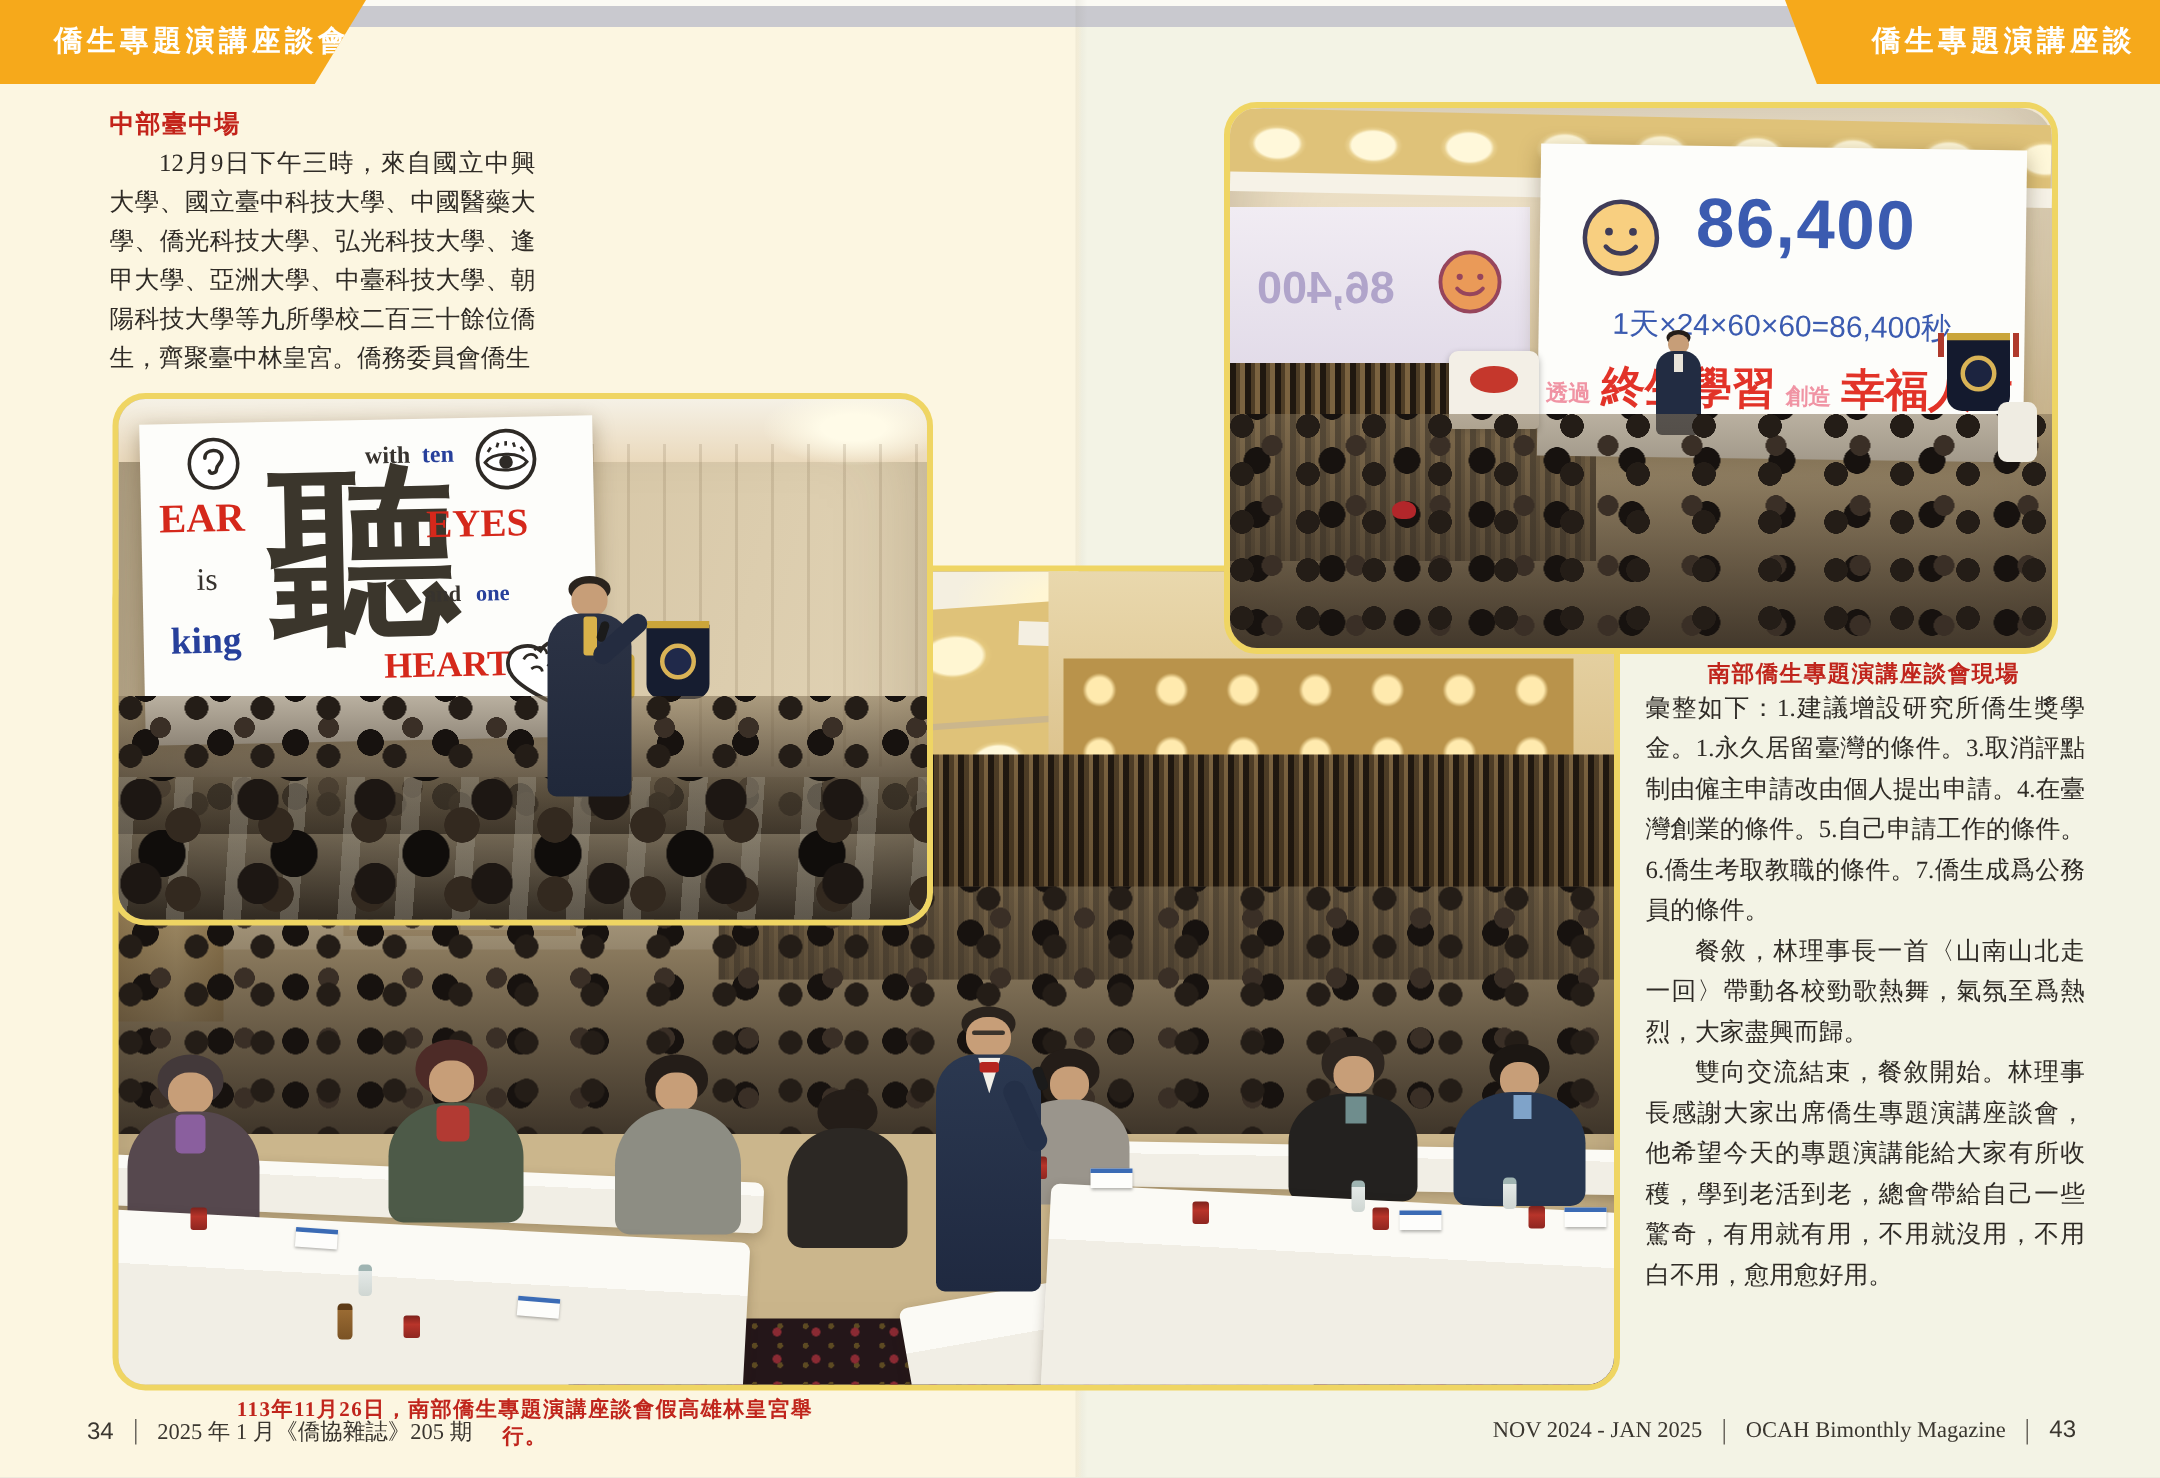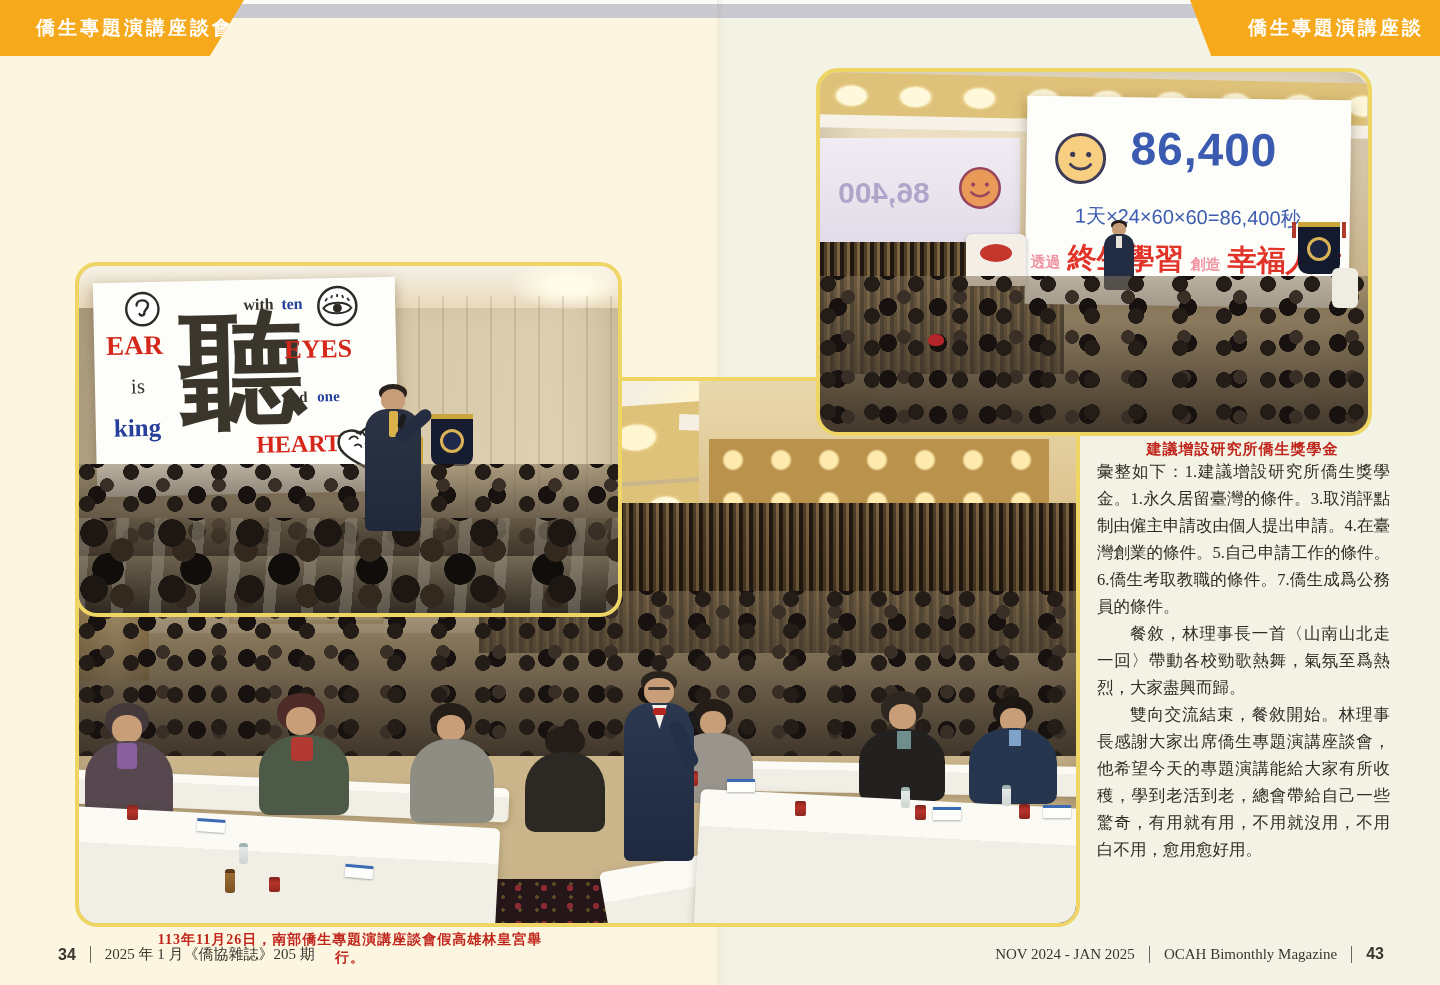--- a/index.html
+++ b/index.html
@@ -21,21 +21,21 @@
   
   .col{position:absolute;text-align:justify;}
   .col p{margin:0;font-size:16.5px;line-height:26px;}
   .col .indent{text-indent:2em;}
   .red-head{color:#c3231a;font-weight:700;font-size:17.5px;line-height:26px;margin:0;text-align:left;letter-spacing:1px;}
   .col3 p{line-height:27px;}
   .photo-cap{color:#c0251c;font-weight:700;text-align:center;letter-spacing:1px;}
   
   .footer{display:flex;align-items:center;font-size:15px;color:#3a362f;}
   .vbar{width:1px;height:17px;background:#6b675f;margin:0 14px;}
-  .pagenum{font-family:"Liberation Sans",sans-serif;font-size:16px;font-weight:700;}
+  .pagenum{font-family:"Liberation Sans",sans-serif;font-size:16px;font-weight:400;}
   
   .photo{position:absolute;border:4px solid #efd563;border-radius:22px;overflow:hidden;background:#cbb68c;}
   .photo .abs{position:absolute;}
   .vignette{left:0;top:0;width:100%;height:100%;box-shadow:inset 0 0 60px rgba(60,40,10,.25);border-radius:inherit;pointer-events:none;}
   
   .crowd{position:absolute;}
   .crowd.fine{background-image:
     radial-gradient(circle 8px at 8px 8px,#241d17 97%,rgba(0,0,0,0)),
     radial-gradient(circle 7px at 7px 7px,#3a2f26 97%,rgba(0,0,0,0)),
     radial-gradient(circle 9px at 9px 9px,#17120f 97%,rgba(0,0,0,0)),
@@ -75,30 +75,32 @@
   <div class="abs gray-band"></div>
   <div class="abs banner banner-left">
     <span>僑生專題演講座談會</span>
   </div>
   <div class="abs banner banner-right">
     <span>僑生專題演講座談會</span>
   </div>
   <div class="abs gutter"></div>
 
   <div class="col" style="left:73px;top:70px;width:284px;">
+    <p class="red-head">中部臺中場</p>
+    <p class="indent">12月9日下午三時，來自國立中興大學、國立臺中科技大學、中國醫藥大學、僑光科技大學、弘光科技大學、逢甲大學、亞洲大學、中臺科技大學、朝陽科技大學等九所學校二百三十餘位僑生，齊聚臺中林皇宮。僑務委員會僑生</p>
   </div>
 
 
   <div class="col col3" style="left:1097px;top:458px;width:293px;">
     <p>彙整如下：1.建議增設研究所僑生獎學金。1.永久居留臺灣的條件。3.取消評點制由僱主申請改由個人提出申請。4.在臺灣創業的條件。5.自己申請工作的條件。6.僑生考取教職的條件。7.僑生成爲公務員的條件。</p>
     <p class="indent">餐敘，林理事長一首〈山南山北走一回〉帶動各校勁歌熱舞，氣氛至爲熱烈，大家盡興而歸。</p>
     <p class="indent">雙向交流結束，餐敘開始。林理事長感謝大家出席僑生專題演講座談會，他希望今天的專題演講能給大家有所收穫，學到老活到老，總會帶給自己一些驚奇，有用就有用，不用就沒用，不用白不用，愈用愈好用。</p>
   </div>
 
-  <div class="abs photo-cap" style="left:1085px;top:440px;width:315px;font-size:15px;">建議增設研究所僑生獎學金</div>
+  <div class="abs photo-cap" style="left:1085px;top:440px;width:315px;font-size:15px;">南部僑生專題演講座談會現場</div>
   <div class="abs photo-cap" style="left:150px;top:931px;width:400px;font-size:14px;">113年11月26日，南部僑生專題演講座談會假高雄林皇宮舉行。</div>
 
   <div class="abs footer" style="left:58px;top:945px;">
     <span class="pagenum">34</span>
     <span class="vbar"></span>
     <span>2025 年 1 月《僑協雜誌》205 期</span>
   </div>
   <div class="abs footer" style="right:56px;top:945px;">
     <span>NOV 2024 - JAN 2025</span>
     <span class="vbar"></span>

